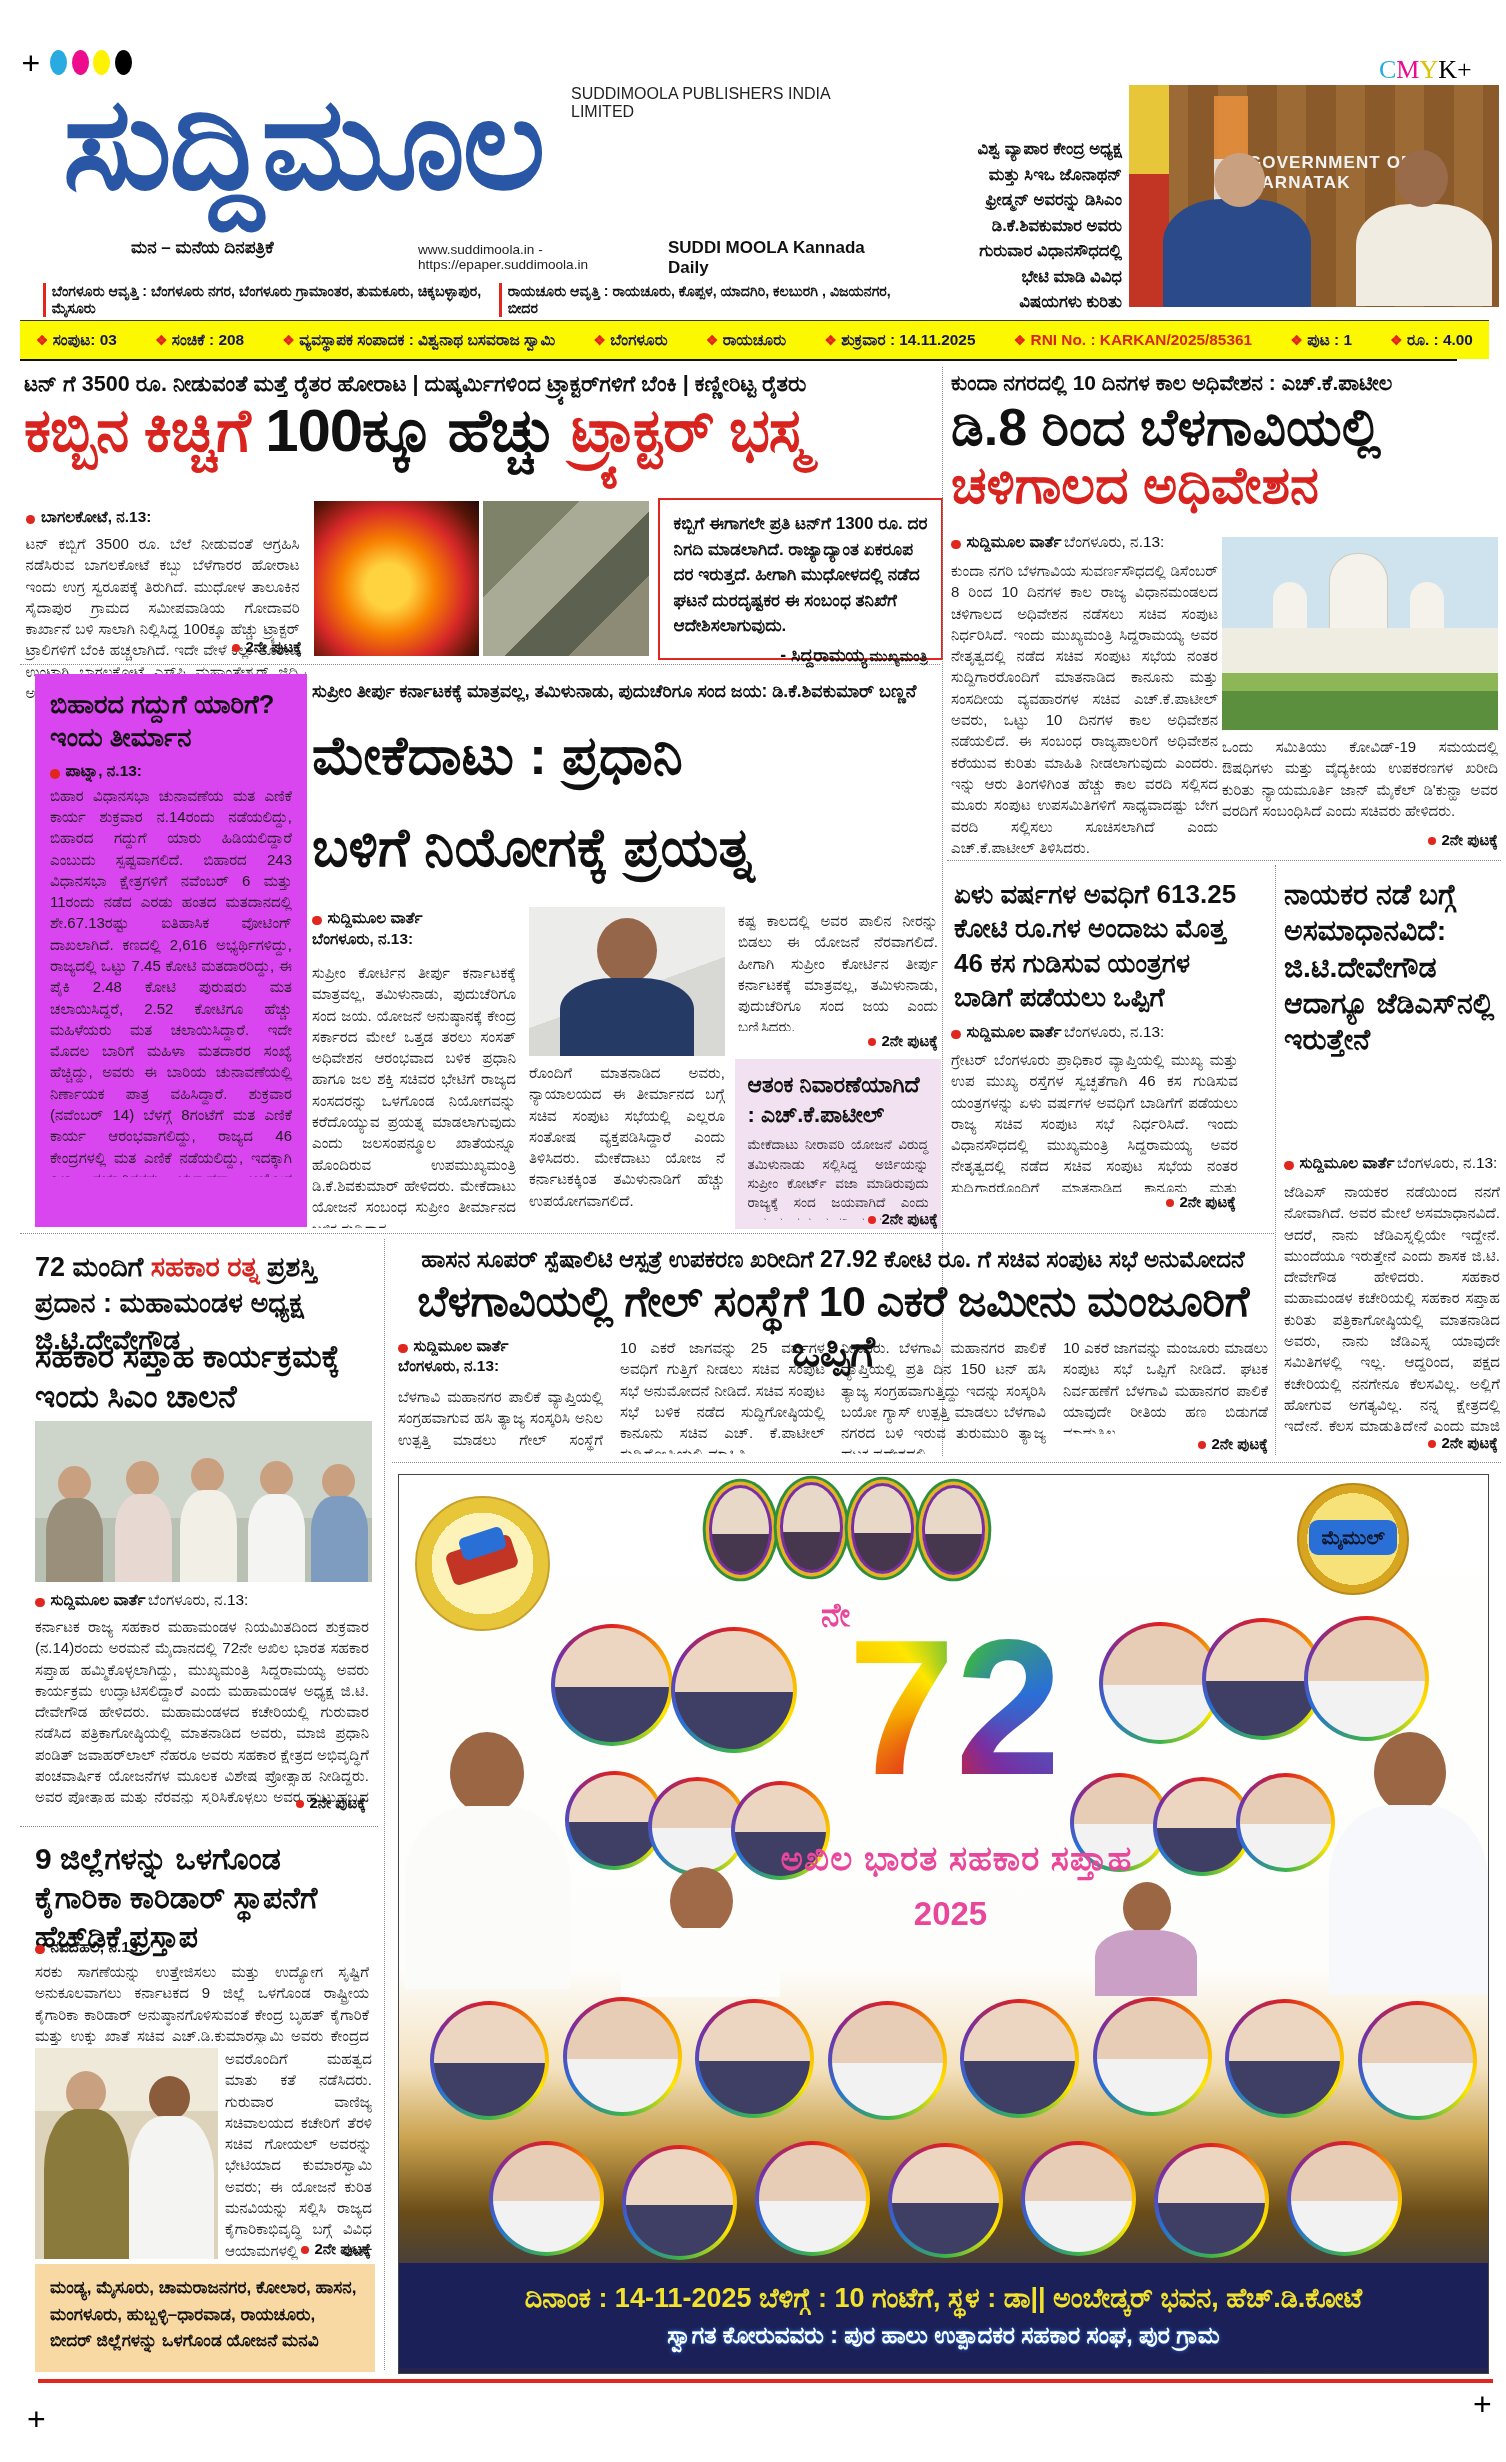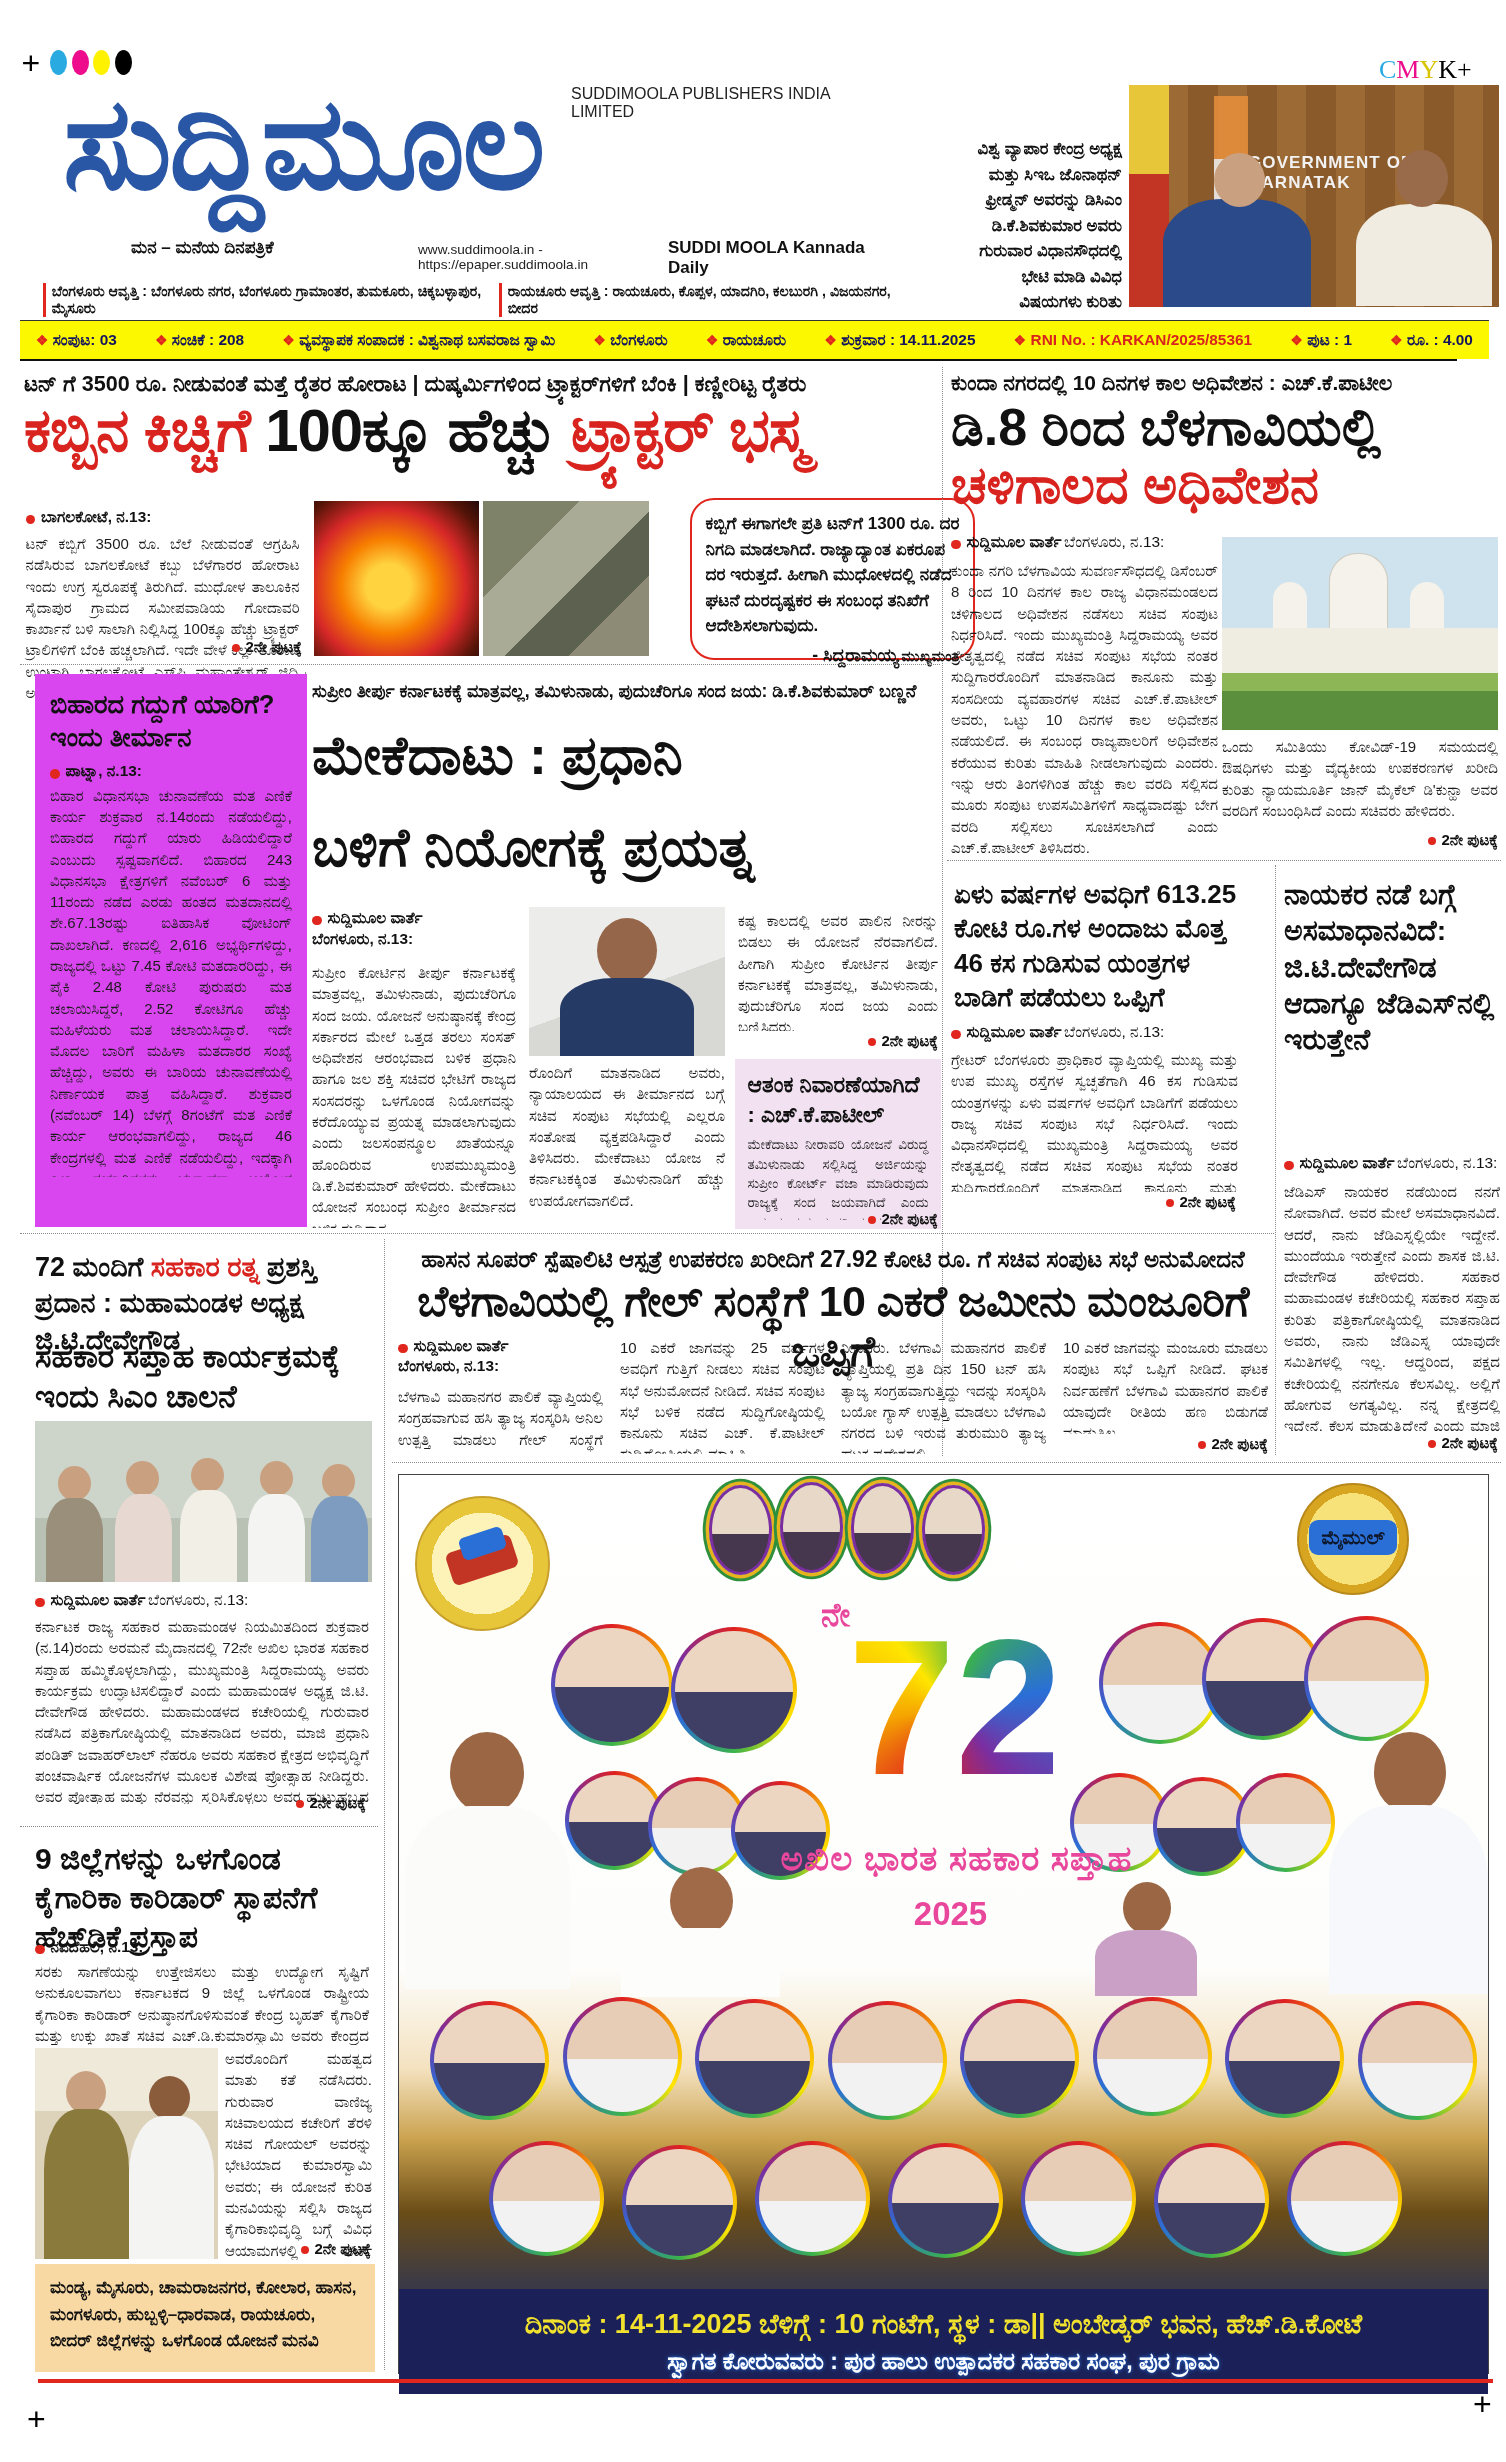--- a/index.html
+++ b/index.html
@@ -106,21 +106,21 @@
   <div class="abs b" style="left:24px;top:399px;width:915px;font-size:60px;letter-spacing:-1.1px;line-height:1.05;white-space:nowrap;">
     <span class="red">ಕಬ್ಬಿನ ಕಿಚ್ಚಿಗೆ </span><span>100ಕ್ಕೂ ಹೆಚ್ಚು </span><span class="red">ಟ್ರ್ಯಾಕ್ಟರ್ ಭಸ್ಮ</span>
   </div>
   <div class="abs" style="left:25.6px;top:508px;width:273px;">
     <span class="reddot"></span><span class="dateline">ಬಾಗಲಕೋಟೆ, ನ.13:</span>
   </div>
   <div class="abs body-txt just" style="left:25.6px;top:533px;width:274px;height:146px;">ಟನ್ ಕಬ್ಬಿಗೆ 3500 ರೂ. ಬೆಲೆ ನೀಡುವಂತೆ ಆಗ್ರಹಿಸಿ ನಡೆಸಿರುವ ಬಾಗಲಕೋಟೆ ಕಬ್ಬು ಬೆಳೆಗಾರರ ಹೋರಾಟ ಇಂದು ಉಗ್ರ ಸ್ವರೂಪಕ್ಕೆ ತಿರುಗಿದೆ. ಮುಧೋಳ ತಾಲೂಕಿನ ಸೈದಾಪುರ ಗ್ರಾಮದ ಸಮೀಪವಾಡಿಯ ಗೋದಾವರಿ ಕಾರ್ಖಾನೆ ಬಳಿ ಸಾಲಾಗಿ ನಿಲ್ಲಿಸಿದ್ದ 100ಕ್ಕೂ ಹೆಚ್ಚು ಟ್ರ್ಯಾಕ್ಟರ್ ಟ್ರಾಲಿಗಳಿಗೆ ಬೆಂಕಿ ಹಚ್ಚಲಾಗಿದೆ. ಇದೇ ವೇಳೆ ಕಲ್ಲು ತೂರಾಟ ಉಂಟಾಗಿ ಬಾಗಲಕೋಟೆ ಎಸ್‌ಪಿ ಮಹಾಂತೇಶ್ವರ್ ಜಿದ್ದಿ ಅವರ ಕಾಲಿಗೆ ಗಂಭೀರ ಗಾಯವಾಗಿದೆ.</div>
   <div class="abs cont rt" style="left:188px;top:638px;width:114px;"><span class="reddot"></span><span>2ನೇ ಪುಟಕ್ಕೆ</span></div>
   <div class="abs photo" style="left:314px;top:501px;width:165px;height:155px;background:radial-gradient(circle at 45% 55%,#ffd23f 0 18%,#f77f00 38%,#d62828 62%,#541407 85%,#24090a 100%);"></div>
   <div class="abs photo" style="left:483px;top:501px;width:166px;height:155px;background:linear-gradient(135deg,#7d8268 0 30%,#a9ab97 30% 55%,#5d6150 55% 75%,#8d8a76 75% 100%);"></div>
-  <div id="quote-box" class="abs" style="left:690px;top:498px;width:254px;height:135px;border-radius:24px;">
+  <div id="quote-box" class="abs" style="left:658px;top:498px;width:254px;height:135px;">
     <div class="b" style="font-size:17px;line-height:1.5;">ಕಬ್ಬಿಗೆ ಈಗಾಗಲೇ ಪ್ರತಿ ಟನ್‌ಗೆ 1300 ರೂ. ದರ ನಿಗದಿ ಮಾಡಲಾಗಿದೆ. ರಾಜ್ಯಾದ್ಯಾಂತ ಏಕರೂಪ ದರ ಇರುತ್ತದೆ. ಹೀಗಾಗಿ ಮುಧೋಳದಲ್ಲಿ ನಡೆದ ಘಟನೆ ದುರದೃಷ್ಟಕರ ಈ ಸಂಬಂಧ ತನಿಖೆಗೆ ಆದೇಶಿಸಲಾಗುವುದು.</div>
     <div class="rt" style="margin-top:5.7px;">
       <span class="b" style="font-size:17.6px;">- ಸಿದ್ದರಾಮಯ್ಯ</span>
       <span class="b" style="font-size:14.2px;">ಮುಖ್ಯಮಂತ್ರಿ</span>
     </div>
   </div>
 
   <div class="abs dotline-h" style="left:20px;top:664px;width:920px;"></div>
   <div class="abs dotline-v" style="left:942px;top:367px;height:1089px;"></div>
   <div class="abs dotline-v" style="left:305px;top:672px;height:554px;"></div>
@@ -316,21 +316,21 @@
     <div class="abs circ alt" style="left:959px;top:526px;width:111px;height:111px;"></div>
 
     <div class="abs circ alt" style="left:90px;top:666px;width:107px;height:107px;"></div>
     <div class="abs circ" style="left:223px;top:670px;width:107px;height:107px;"></div>
     <div class="abs circ alt" style="left:356px;top:666px;width:107px;height:107px;"></div>
     <div class="abs circ" style="left:489px;top:668px;width:107px;height:107px;"></div>
     <div class="abs circ alt" style="left:622px;top:666px;width:107px;height:107px;"></div>
     <div class="abs circ" style="left:755px;top:668px;width:107px;height:107px;"></div>
     <div class="abs circ alt" style="left:888px;top:666px;width:107px;height:107px;"></div>
 
-    <div id="ad-band" class="abs" style="left:0;top:814px;width:1089px;height:105px;">
+    <div id="ad-band" class="abs" style="left:0;top:788px;width:1089px;height:105px;">
       <div class="y">ದಿನಾಂಕ : 14-11-2025 ಬೆಳಿಗ್ಗೆ : 10 ಗಂಟೆಗೆ,  ಸ್ಥಳ : ಡಾ|| ಅಂಬೇಡ್ಕರ್ ಭವನ, ಹೆಚ್.ಡಿ.ಕೋಟೆ</div>
       <div class="w">ಸ್ವಾಗತ ಕೋರುವವರು : ಪುರ ಹಾಲು ಉತ್ಪಾದಕರ ಸಹಕಾರ ಸಂಘ, ಪುರ ಗ್ರಾಮ</div>
     </div>
   </div>
 
   <div class="abs" style="left:38px;top:2379px;width:1455px;height:4px;background:#e0261d;"></div>
   <div class="crop" style="left:27px;top:2403px;">+</div>
   <div class="crop" style="left:1473px;top:2388px;">+</div>
 
 </div>

